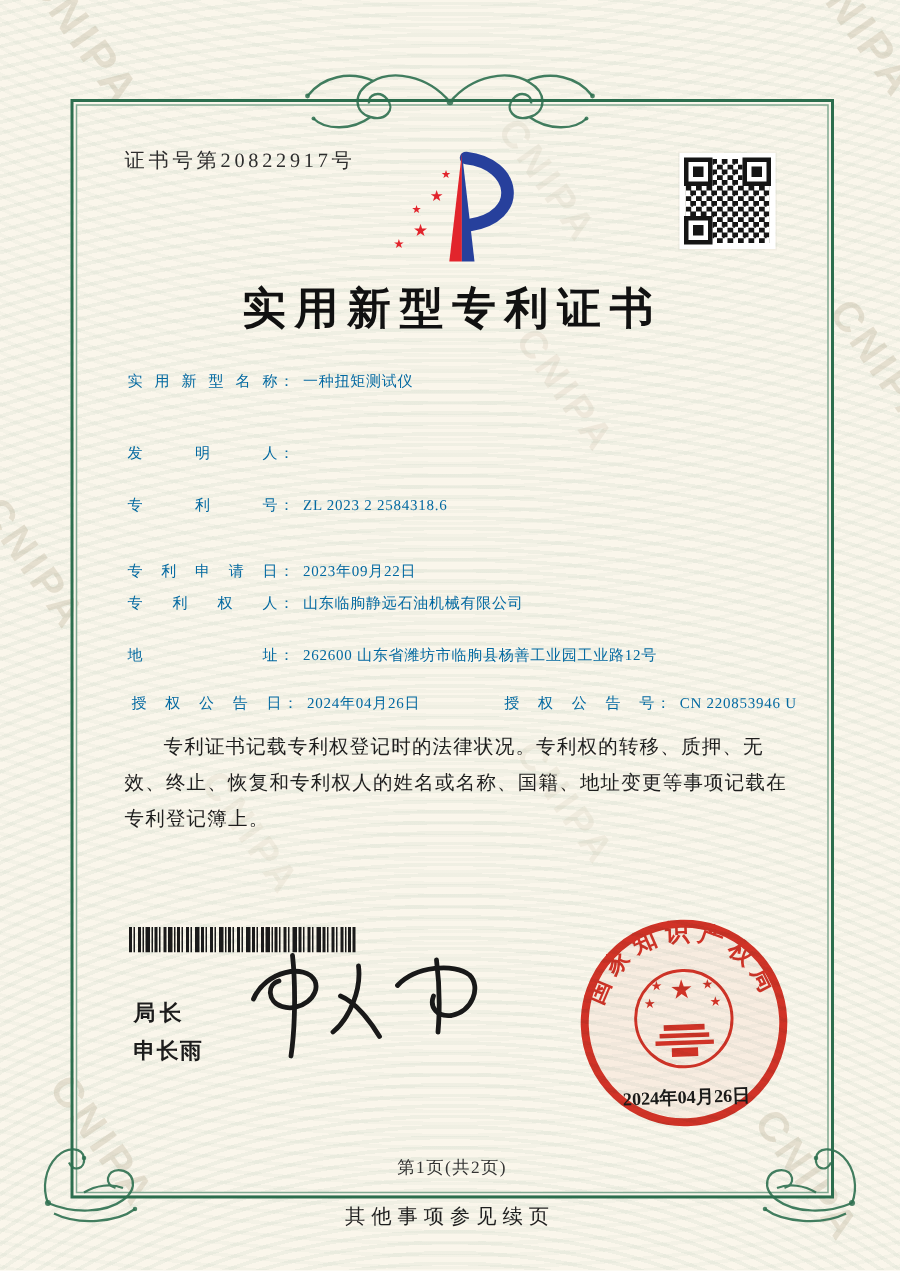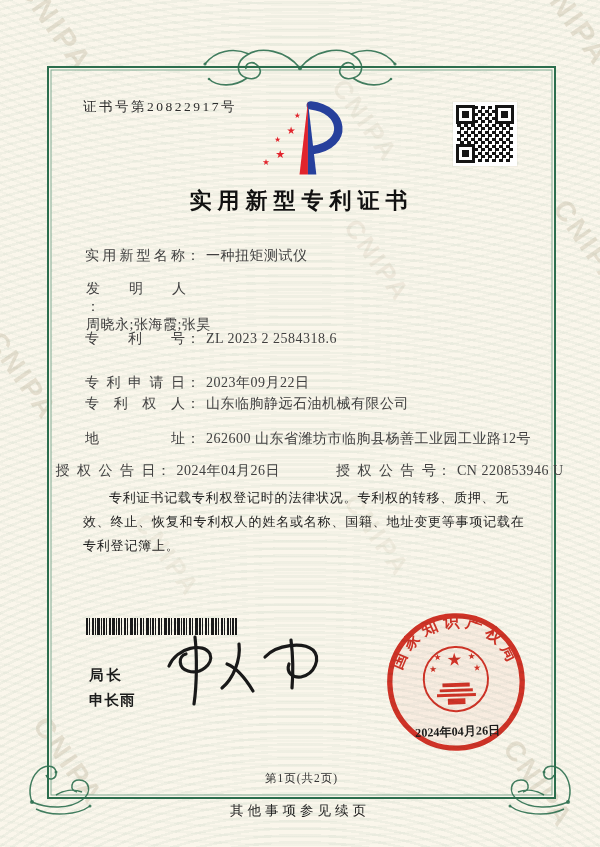--- a/index.html
+++ b/index.html
@@ -64,37 +64,37 @@
     outline:1px solid rgba(0,0,0,0.03);
   }
   .qr .finder{position:absolute;width:13px;height:13px;border:3px solid #151515;background:#fff;}
   .qr .finder::after{content:"";position:absolute;left:3px;top:3px;width:7px;height:7px;background:#151515;}
   .qr .f-tl{left:-1px;top:-1px;}
   .qr .f-tr{right:-1px;top:-1px;}
   .qr .f-bl{left:-1px;bottom:-1px;}
 
   .title{
     position:absolute;top:118px;left:0;width:100%;
-    text-align:center;font-size:22px;font-weight:bold;
+    text-align:center;font-size:29px;font-weight:bold;
     letter-spacing:6px;color:#111;
   }
 
   .frow{
     position:absolute;left:36px;right:20px;
     display:flex;align-items:baseline;
-    font-size:14px;color:#404040;white-space:nowrap;
+    font-size:10px;color:#0369a1;white-space:nowrap;
   }
   .frow .lbl{
     display:inline-block;width:100px;
     text-align:justify;text-align-last:justify;
     flex:none;
   }
   .frow .colon{flex:none;margin:0 6px 0 1px;}
   .frow .val{letter-spacing:0.5px;}
-  .r1{top:179px;} .r2{top:212px;flex-direction:column;} .r3{top:262px;} .r4{top:294px;margin-top:12px;}
+  .r1{top:179px;} .r2{top:227px;} .r3{top:262px;} .r4{top:294px;margin-top:12px;}
   .r5{top:327px;} .r6{top:362px;} .r7{top:394px;justify-content:center;}
   .grant-no-group{display:flex;align-items:baseline;margin-left:56px;}
   .grant-no-group .lbl{width:100px;}
 
   .paras{
     position:absolute;top:418px;left:34px;right:28px;
     font-size:13px;line-height:1.85;letter-spacing:0.8px;color:#1e1e1e;
   }
   .paras p{margin:0 0 7px 0;text-indent:2em;}
 
@@ -224,21 +224,20 @@
       <div class="title">实用新型专利证书</div>
 
       <div class="frow r1">
         <span class="lbl">实用新型名称</span>
           <span class="colon">：</span>
           <span class="val">一种扭矩测试仪</span>
       </div>
       <div class="frow r2">
         <span class="lbl">发明人</span>
           <span class="colon">：</span>
-          <span class="val">周晓永;张海霞;张昊</span>
       </div>
       <div class="frow r3">
         <span class="lbl">专利号</span>
           <span class="colon">：</span>
           <span class="val">ZL 2023 2 2584318.6</span>
       </div>
       <div class="frow r4">
         <span class="lbl">专利申请日</span>
           <span class="colon">：</span>
           <span class="val">2023年09月22日</span>

